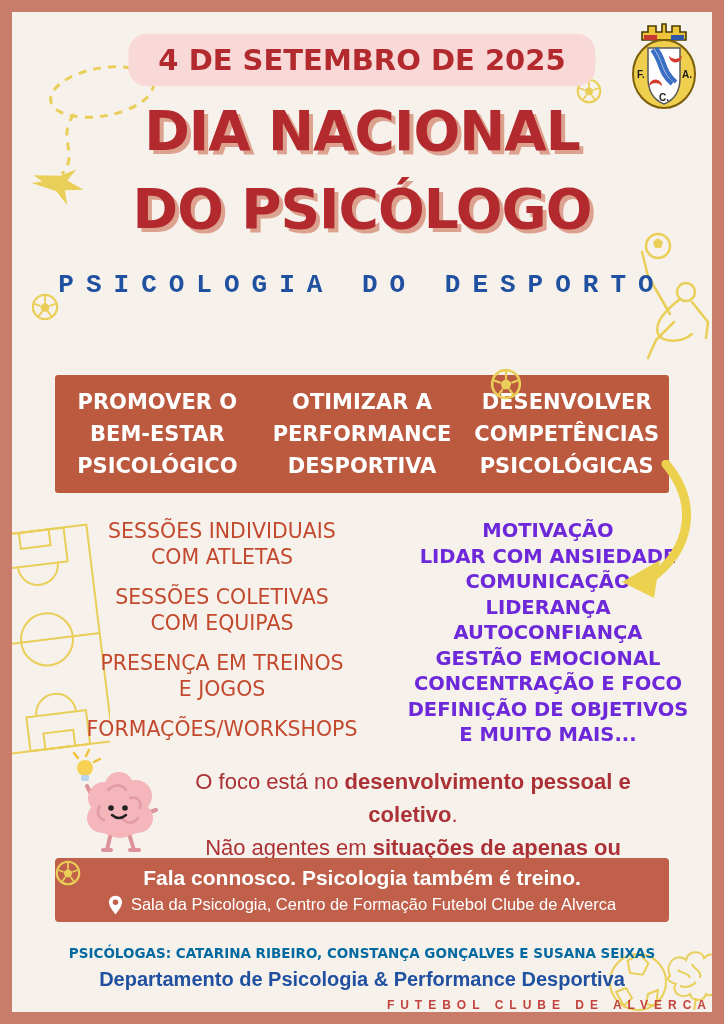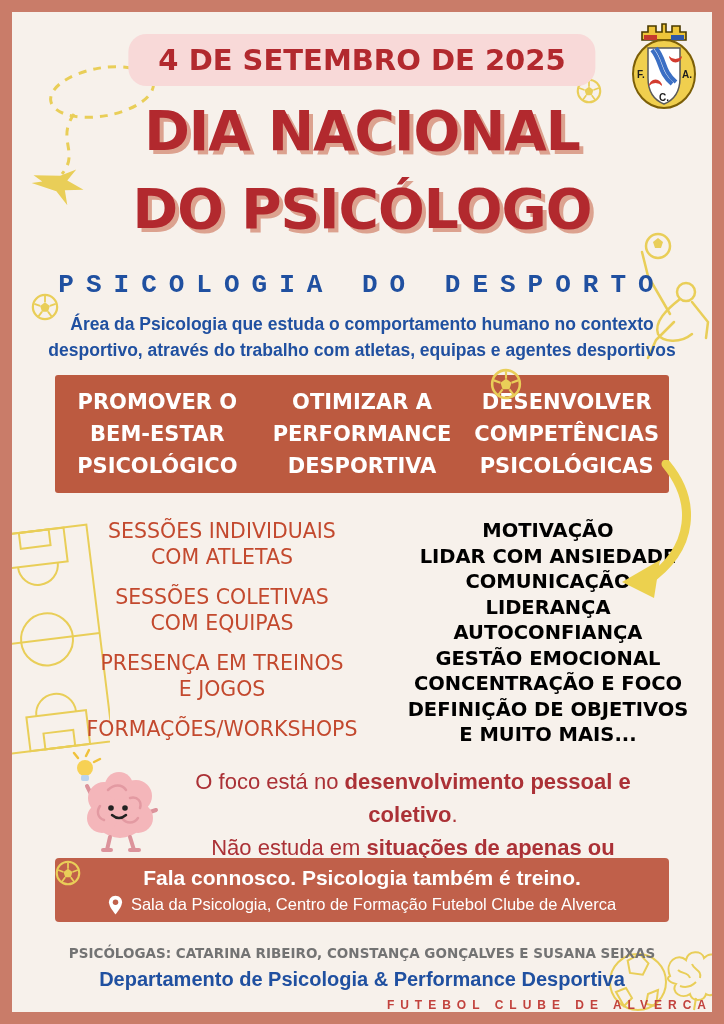--- a/index.html
+++ b/index.html
@@ -33,37 +33,37 @@
           display:flex;align-items:center;justify-content:space-around;border-radius:3px;}
   .banner-col{flex:1;text-align:center;color:#ffffff;font-family:"DejaVu Sans",sans-serif;
               font-weight:bold;font-size:21px;line-height:32px;}
 
   
   .services{position:absolute;top:506px;left:50px;width:320px;text-align:center;
             color:#c3492e;font-family:"DejaVu Sans",sans-serif;font-weight:normal;
             font-size:20.5px;line-height:26px;}
   .service-item{margin-bottom:14px;}
   .topics{position:absolute;top:506px;left:382px;width:308px;text-align:center;
-          color:#000000;font-family:"DejaVu Sans",sans-serif;font-weight:bold;
+          color:#6d28d9;font-family:"DejaVu Sans",sans-serif;font-weight:bold;
           font-size:19.5px;line-height:25.5px;}
 
   
   .focus{position:absolute;top:753px;left:140px;width:522px;text-align:center;
          color:#ab3136;font-size:22px;line-height:33px;}
   .focus b{font-weight:bold;}
 
   
   .card{position:absolute;top:846px;left:43px;width:614px;height:64px;background:#c0604a;
         border-radius:4px;display:flex;flex-direction:column;align-items:center;
         justify-content:center;gap:5px;color:#fff;}
   .card-headline{font-weight:bold;font-size:21px;}
   .card-location{display:flex;align-items:center;gap:8px;font-size:16.5px;}
 
   
-  .foot-psych{position:absolute;top:933px;left:0;width:100%;text-align:center;color:#737373;
+  .foot-psych{position:absolute;top:933px;left:0;width:100%;text-align:center;color:#0369a1;
               font-family:"DejaVu Sans",sans-serif;font-weight:bold;font-size:13.5px;}
   .foot-dept{position:absolute;top:956px;left:0;width:100%;text-align:center;color:#2050a0;
              font-weight:bold;font-size:20px;}
   .foot-club{position:absolute;top:986px;left:0;width:100%;text-align:right;color:#c2423d;
              font-weight:bold;font-size:12px;letter-spacing:6px;}
 
   svg{display:block;}
   .hidden-defs{position:absolute;width:0;height:0;}
 </style>
 </head>
@@ -158,24 +158,20 @@
         <text x="31" y="87" font-size="10" font-weight="bold" fill="#1d1d1d" font-family="Liberation Sans, sans-serif">C.</text>
       </g>
     </svg>
 
     <div class="title">
       <div>DIA NACIONAL</div>
       <div>DO PSICÓLOGO</div>
     </div>
 
     <div class="subtitle">PSICOLOGIA DO DESPORTO</div>
-    <div class="desc">
-      <div>Área da Psicologia que estuda o comportamento humano no contexto</div>
-      <div>desportivo, através do trabalho com atletas, equipas e agentes desportivos</div>
-    </div>
 
     <div class="banner">
       <div class="banner-col">
         <div>PROMOVER O</div>
         <div>BEM-ESTAR</div>
         <div>PSICOLÓGICO</div>
       </div>
       <div class="banner-col">
         <div>OTIMIZAR A</div>
         <div>PERFORMANCE</div>
@@ -237,21 +233,21 @@
       <path d="M44,42 c6,-6 14,-6 18,0 M66,50 c8,-2 12,4 10,10 M36,58 c-4,6 -2,12 4,14 M58,70 c4,6 12,6 16,0" stroke="#e39aa2" stroke-width="2.5" fill="none" stroke-linecap="round"></path>
       <circle cx="47" cy="60" r="2.8" fill="#222"></circle>
       <circle cx="61" cy="60" r="2.8" fill="#222"></circle>
       <path d="M48,67 q7,6 14,0" stroke="#222" stroke-width="2.5" fill="none" stroke-linecap="round"></path>
       <path d="M46,89 l-3,13 m-4,0 h8" stroke="#dc939b" stroke-width="4" stroke-linecap="round"></path>
       <path d="M66,89 l4,13 m-4,0 h9" stroke="#dc939b" stroke-width="4" stroke-linecap="round"></path>
     </svg>
 
     <div class="focus">
       <div><span>O foco está no </span><b>desenvolvimento pessoal e coletivo</b><span>.</span></div>
-      <div><span>Não estuda em </span><b>situações de apenas ou sofrimento</b><span>.</span></div>
+      <div><span>Não agentes em </span><b>situações de apenas ou sofrimento</b><span>.</span></div>
     </div>
 
     <div class="card">
       <div class="card-headline">Fala connosco. Psicologia também é treino.</div>
       <div class="card-location">
         <svg width="15" height="20" viewBox="0 0 24 32">
           <path d="M12,1 C6,1 1.5,5.6 1.5,11.5 C1.5,19 12,31 12,31 S22.5,19 22.5,11.5 C22.5,5.6 18,1 12,1 z" fill="#ffffff"></path>
           <circle cx="12" cy="11.5" r="4.4" fill="#c0604a"></circle>
         </svg>
         <span>Sala da Psicologia, Centro de Formação Futebol Clube de Alverca</span>

